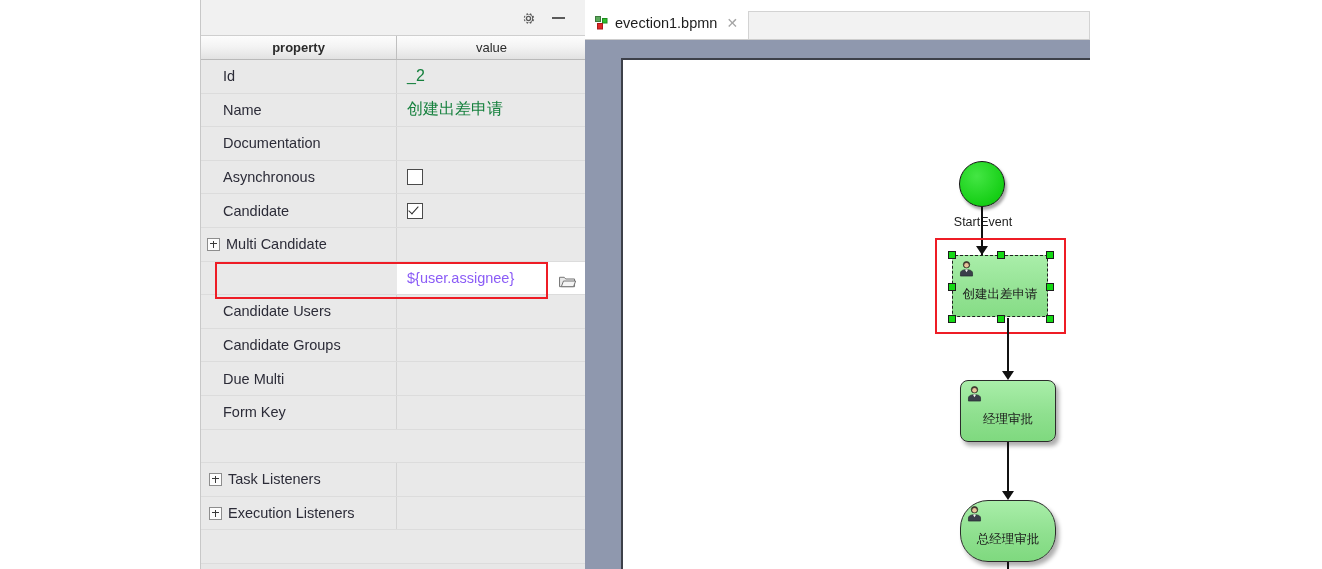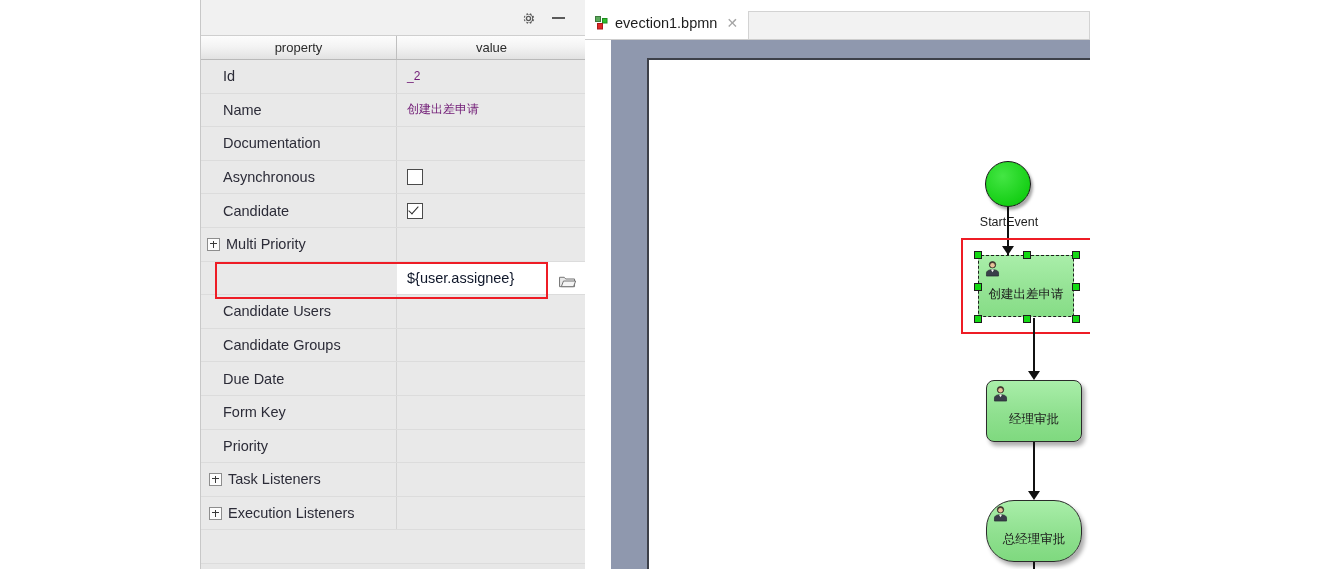--- a/index.html
+++ b/index.html
@@ -51,21 +51,21 @@
     border-bottom: 1px solid #b9b9b9;
     box-sizing: border-box;
     display: flex;
   }
   .hdr-cell {
     display: flex; align-items: center; justify-content: center;
     font-size: 13px; color: #2b2b2b;
     height: 100%;
     box-sizing: border-box;
   }
-  #hdr-property { width: 196px; border-right: 1px solid #bfbfbf; }
+  #hdr-property { width: 196px; border-right: 1px solid #bfbfbf; font-weight: bold; }
   #hdr-value    { width: 189px; text-align: center; }
 
   #props-rows {
     position: absolute; left: 0; top: 60px;
     width: 385px; height: 509px;
   }
   .prow {
     position: relative;
     height: 33.6px;
     display: flex;
@@ -82,22 +82,22 @@
     font-size: 14.5px;
     color: #2c2c38;
     overflow: hidden;
     white-space: nowrap;
   }
   .prow .pcell-val {
     width: 189px;
     display: flex; align-items: center;
     box-sizing: border-box;
     padding-left: 10px;
-    font-size: 12px;
-    color: #701a75;
+    font-size: 16px;
+    color: #15803d;
     white-space: nowrap;
   }
   .expander {
     display: inline-block;
     width: 11px; height: 11px;
     border: 1px solid #8d8d8d;
     background: #fdfdfd;
     position: relative;
     margin-right: 6px;
     flex: 0 0 auto;
@@ -128,21 +128,21 @@
 
   
   .prow.selected .pcell-name {
     background: #1c84d6;
     color: #ffffff;
     border-right: none;
     margin-top: 36px;
   }
   .prow.selected .pcell-val {
     background: #ffffff;
-    color: #0f172a;
+    color: #8b5cf6;
     font-size: 14.5px;
   }
   #folder-btn {
     position: absolute;
     left: 556px; top: 271px;
     width: 22px; height: 20px;
     display: flex; align-items: center; justify-content: center;
   }
 
   
@@ -194,21 +194,20 @@
     border: 1px solid #d3d3d3;
     border-bottom: none;
     box-sizing: border-box;
   }
 
   #canvas-surround {
     position: absolute;
     left: 0; top: 40px;
     width: 505px; height: 529px;
     background: #8f98ae;
-    margin-left: 26px;
   }
   #canvas-sheet {
     position: absolute;
     left: 36px; top: 18px;
     width: 469px; height: 511px;
     background: #ffffff;
     border-top: 2px solid #3d4049;
     border-left: 2px solid #3d4049;
     box-sizing: border-box;
     overflow: hidden;
@@ -348,52 +347,51 @@
       <div class="prow">
         <div class="pcell-name name-indent">Candidate</div>
         <div class="pcell-val">
           <span class="chk checked"></span>
         </div>
       </div>
 
       <div class="prow">
         <div class="pcell-name" style="padding-left:6px">
           <span class="expander"></span>
-          <span>Multi Priority</span>
+          <span>Multi Candidate</span>
         </div>
         <div class="pcell-val"></div>
       </div>
 
       <div class="prow selected">
         <div class="pcell-name name-indent">Assignee</div>
         <div class="pcell-val">${user.assignee}</div>
       </div>
 
       <div class="prow">
         <div class="pcell-name name-indent">Candidate Users</div>
         <div class="pcell-val"></div>
       </div>
 
       <div class="prow">
         <div class="pcell-name name-indent">Candidate Groups</div>
         <div class="pcell-val"></div>
       </div>
 
       <div class="prow">
-        <div class="pcell-name name-indent">Due Date</div>
+        <div class="pcell-name name-indent">Due Multi</div>
         <div class="pcell-val"></div>
       </div>
 
       <div class="prow">
         <div class="pcell-name name-indent">Form Key</div>
         <div class="pcell-val"></div>
       </div>
 
       <div class="prow">
-        <div class="pcell-name name-indent">Priority</div>
         <div class="pcell-val"></div>
       </div>
 
       <div class="prow">
         <div class="pcell-name" style="">
           <span class="expander"></span>
           <span>Task Listeners</span>
         </div>
         <div class="pcell-val"></div>
       </div>

